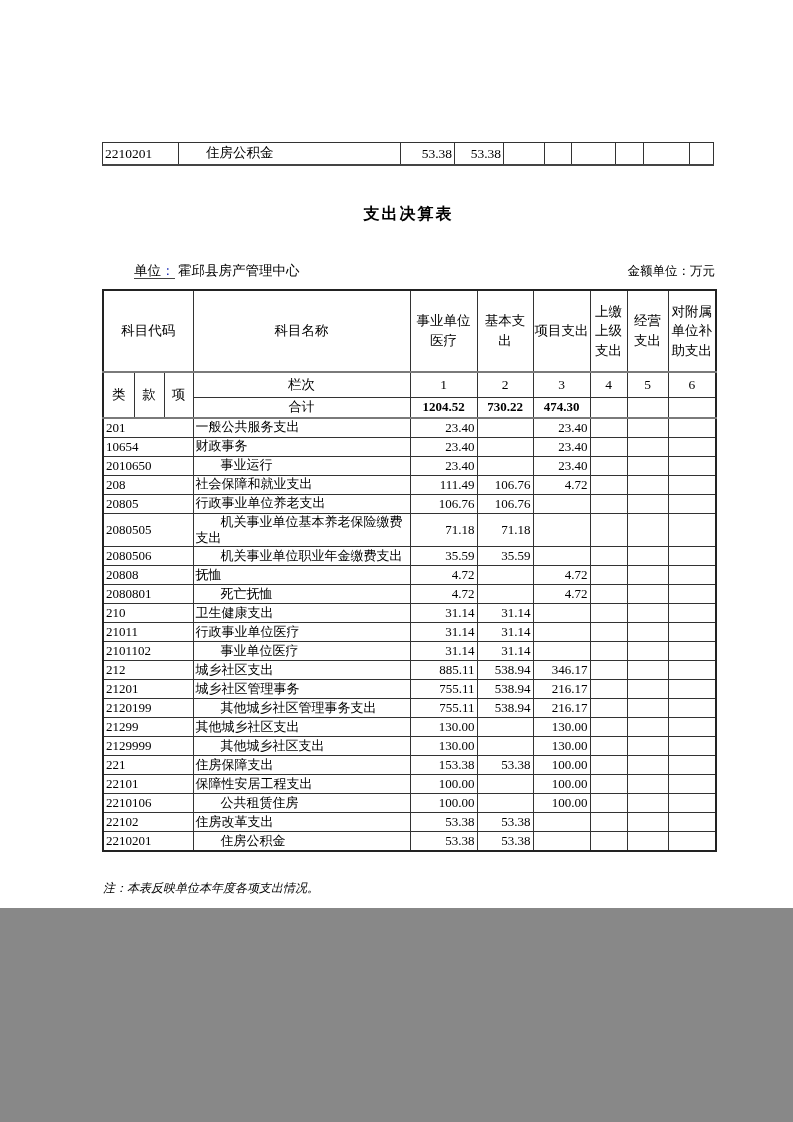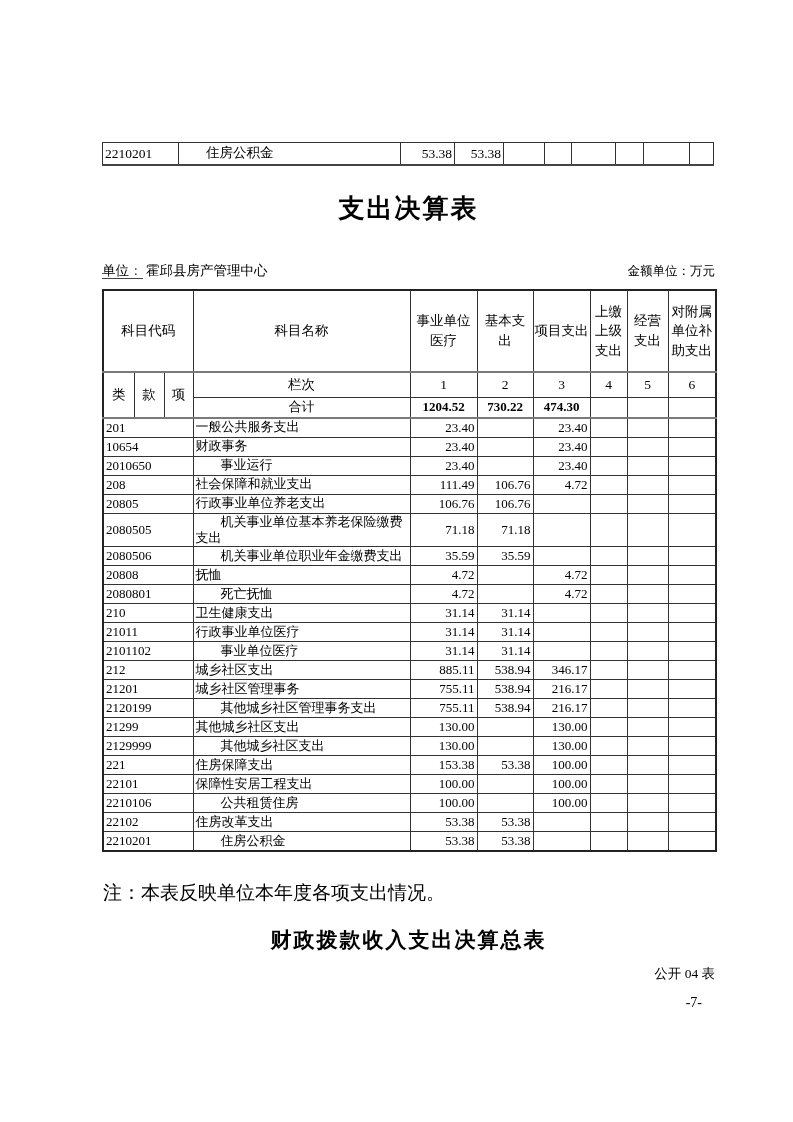--- a/index.html
+++ b/index.html
@@ -1,50 +1,50 @@
 <!DOCTYPE html>
 <html><head>
 <meta charset="utf-8">
 <style>
   html,body { margin:0; padding:0; background:#888; }
   .page {
-    position:relative; width:793px; height:1122px; margin:0 auto;
+    position:relative; width:793px; height:908px; margin:0 auto;
     background:#ffffff; color:#000;
     font-family:"Liberation Serif","DejaVu Serif",serif;
     overflow:hidden;
   }
   
   table.toptable {
     position:absolute; left:102px; top:142px;
     border-collapse:collapse; table-layout:fixed;
     border-bottom:2px solid #444;
   }
   table.toptable td {
     border:1px solid #333; height:21px; font-size:13.5px;
     padding:0 2px; white-space:nowrap; overflow:hidden;
   }
   
   .title1, .title2 {
     position:absolute; left:102px; width:613px; text-align:center;
     font-weight:bold; letter-spacing:2px;
   }
-  .title1 { top:191px; font-size:26px; }
+  .title1 { top:204px; font-size:16px; }
   .title2 { top:926px; font-size:21px; }
   .table-label { position:absolute; left:102px; width:613px; text-align:right; font-size:13.5px; }
   .label03 { top:241px; }
   .label04 { top:965px; }
   .unitline {
     position:absolute; left:102px; top:262px; width:613px;
     display:flex; justify-content:space-between; align-items:flex-end;
   }
-  .unitline .unit-left { font-size:13.5px; }
+  .unitline .unit-left { font-size:13.5px;margin-left:32px; }
   .unitline .unit-left .lbl { border-bottom:1px solid #444; }
   .unitline .unit-left .colon { color:#2233bb; }
   .unitline .amount-unit { font-size:12.5px; }
-  .note { position:absolute; left:103px; top:880px; font-size:19px; }
+  .note { position:absolute; left:103px; top:880px; font-size:12px;font-style:italic; }
   .pagenum { position:absolute; left:102px; top:995px; width:600px; text-align:right; font-size:14px; }
   
   table.main {
     position:absolute; left:102px; top:289px;
     border-collapse:collapse; table-layout:fixed;
     border:2px solid #222;
   }
   table.main th, table.main td { border:1px solid #333; }
   table.main th {
     font-weight:normal; font-size:13.5px; text-align:center;

